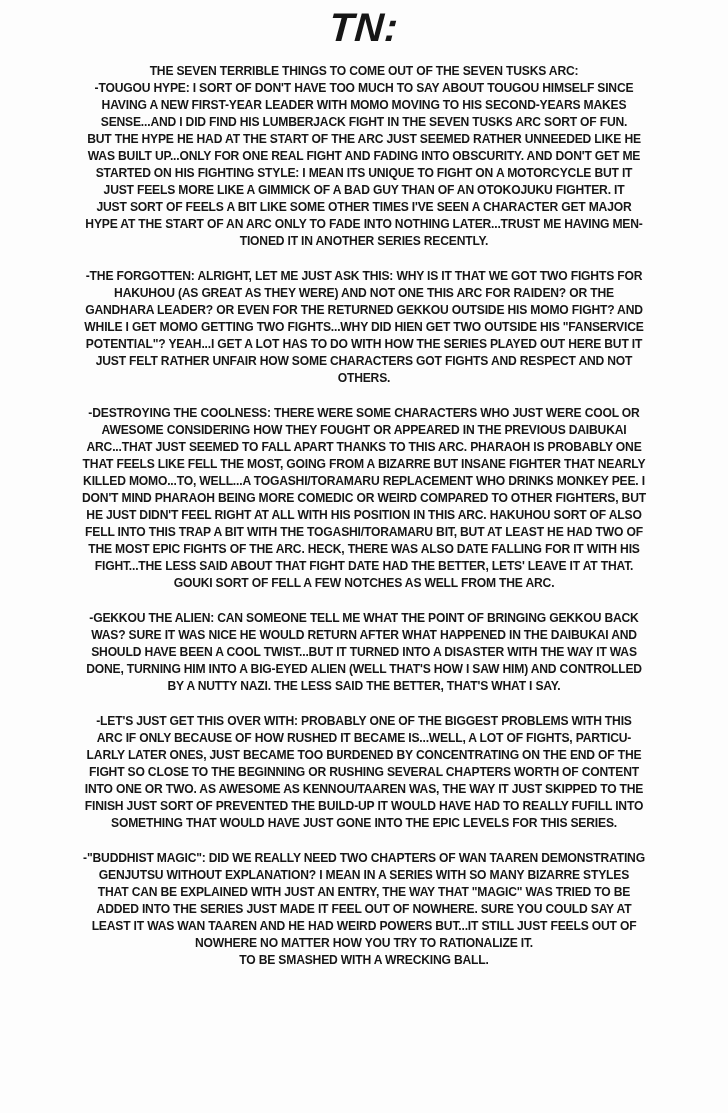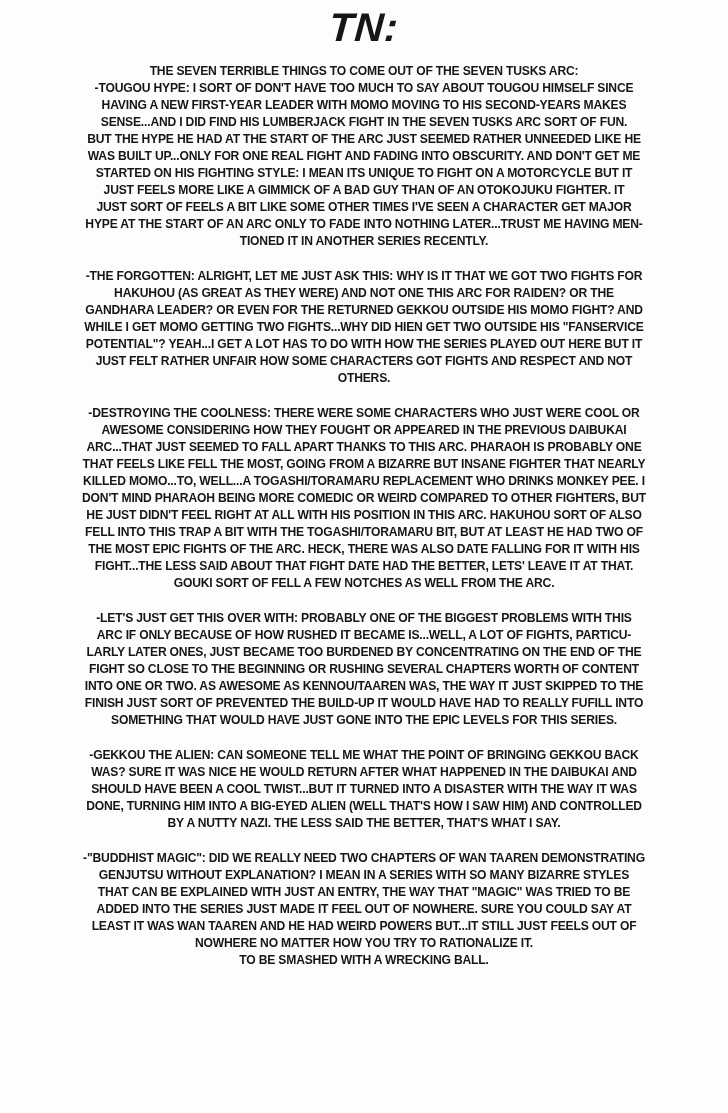--- a/index.html
+++ b/index.html
@@ -80,34 +80,34 @@
         <div class="line">THAT FEELS LIKE FELL THE MOST, GOING FROM A BIZARRE BUT INSANE FIGHTER THAT NEARLY</div>
         <div class="line">KILLED MOMO...TO, WELL...A TOGASHI/TORAMARU REPLACEMENT WHO DRINKS MONKEY PEE. I</div>
         <div class="line">DON'T MIND PHARAOH BEING MORE COMEDIC OR WEIRD COMPARED TO OTHER FIGHTERS, BUT</div>
         <div class="line">HE JUST DIDN'T FEEL RIGHT AT ALL WITH HIS POSITION IN THIS ARC. HAKUHOU SORT OF ALSO</div>
         <div class="line">FELL INTO THIS TRAP A BIT WITH THE TOGASHI/TORAMARU BIT, BUT AT LEAST HE HAD TWO OF</div>
         <div class="line">THE MOST EPIC FIGHTS OF THE ARC. HECK, THERE WAS ALSO DATE FALLING FOR IT WITH HIS</div>
         <div class="line">FIGHT...THE LESS SAID ABOUT THAT FIGHT DATE HAD THE BETTER, LETS' LEAVE IT AT THAT.</div>
         <div class="line">GOUKI SORT OF FELL A FEW NOTCHES AS WELL FROM THE ARC.</div>
       </div>
       <div class="para">
+        <div class="line">-GEKKOU THE ALIEN: CAN SOMEONE TELL ME WHAT THE POINT OF BRINGING GEKKOU BACK</div>
+        <div class="line">WAS? SURE IT WAS NICE HE WOULD RETURN AFTER WHAT HAPPENED IN THE DAIBUKAI AND</div>
+        <div class="line">SHOULD HAVE BEEN A COOL TWIST...BUT IT TURNED INTO A DISASTER WITH THE WAY IT WAS</div>
+        <div class="line">DONE, TURNING HIM INTO A BIG-EYED ALIEN (WELL THAT'S HOW I SAW HIM) AND CONTROLLED</div>
+        <div class="line">BY A NUTTY NAZI. THE LESS SAID THE BETTER, THAT'S WHAT I SAY.</div>
+      </div>
+      <div class="para">
         <div class="line">-LET'S JUST GET THIS OVER WITH: PROBABLY ONE OF THE BIGGEST PROBLEMS WITH THIS</div>
         <div class="line">ARC IF ONLY BECAUSE OF HOW RUSHED IT BECAME IS...WELL, A LOT OF FIGHTS, PARTICU-</div>
         <div class="line">LARLY LATER ONES, JUST BECAME TOO BURDENED BY CONCENTRATING ON THE END OF THE</div>
         <div class="line">FIGHT SO CLOSE TO THE BEGINNING OR RUSHING SEVERAL CHAPTERS WORTH OF CONTENT</div>
         <div class="line">INTO ONE OR TWO. AS AWESOME AS KENNOU/TAAREN WAS, THE WAY IT JUST SKIPPED TO THE</div>
         <div class="line">FINISH JUST SORT OF PREVENTED THE BUILD-UP IT WOULD HAVE HAD TO REALLY FUFILL INTO</div>
         <div class="line">SOMETHING THAT WOULD HAVE JUST GONE INTO THE EPIC LEVELS FOR THIS SERIES.</div>
-      </div>
-      <div class="para">
-        <div class="line">-GEKKOU THE ALIEN: CAN SOMEONE TELL ME WHAT THE POINT OF BRINGING GEKKOU BACK</div>
-        <div class="line">WAS? SURE IT WAS NICE HE WOULD RETURN AFTER WHAT HAPPENED IN THE DAIBUKAI AND</div>
-        <div class="line">SHOULD HAVE BEEN A COOL TWIST...BUT IT TURNED INTO A DISASTER WITH THE WAY IT WAS</div>
-        <div class="line">DONE, TURNING HIM INTO A BIG-EYED ALIEN (WELL THAT'S HOW I SAW HIM) AND CONTROLLED</div>
-        <div class="line">BY A NUTTY NAZI. THE LESS SAID THE BETTER, THAT'S WHAT I SAY.</div>
       </div>
       <div class="para">
         <div class="line">-"BUDDHIST MAGIC": DID WE REALLY NEED TWO CHAPTERS OF WAN TAAREN DEMONSTRATING</div>
         <div class="line">GENJUTSU WITHOUT EXPLANATION? I MEAN IN A SERIES WITH SO MANY BIZARRE STYLES</div>
         <div class="line">THAT CAN BE EXPLAINED WITH JUST AN ENTRY, THE WAY THAT "MAGIC" WAS TRIED TO BE</div>
         <div class="line">ADDED INTO THE SERIES JUST MADE IT FEEL OUT OF NOWHERE. SURE YOU COULD SAY AT</div>
         <div class="line">LEAST IT WAS WAN TAAREN AND HE HAD WEIRD POWERS BUT...IT STILL JUST FEELS OUT OF</div>
         <div class="line">NOWHERE NO MATTER HOW YOU TRY TO RATIONALIZE IT.</div>
         <div class="line">TO BE SMASHED WITH A WRECKING BALL.</div>
       </div>

